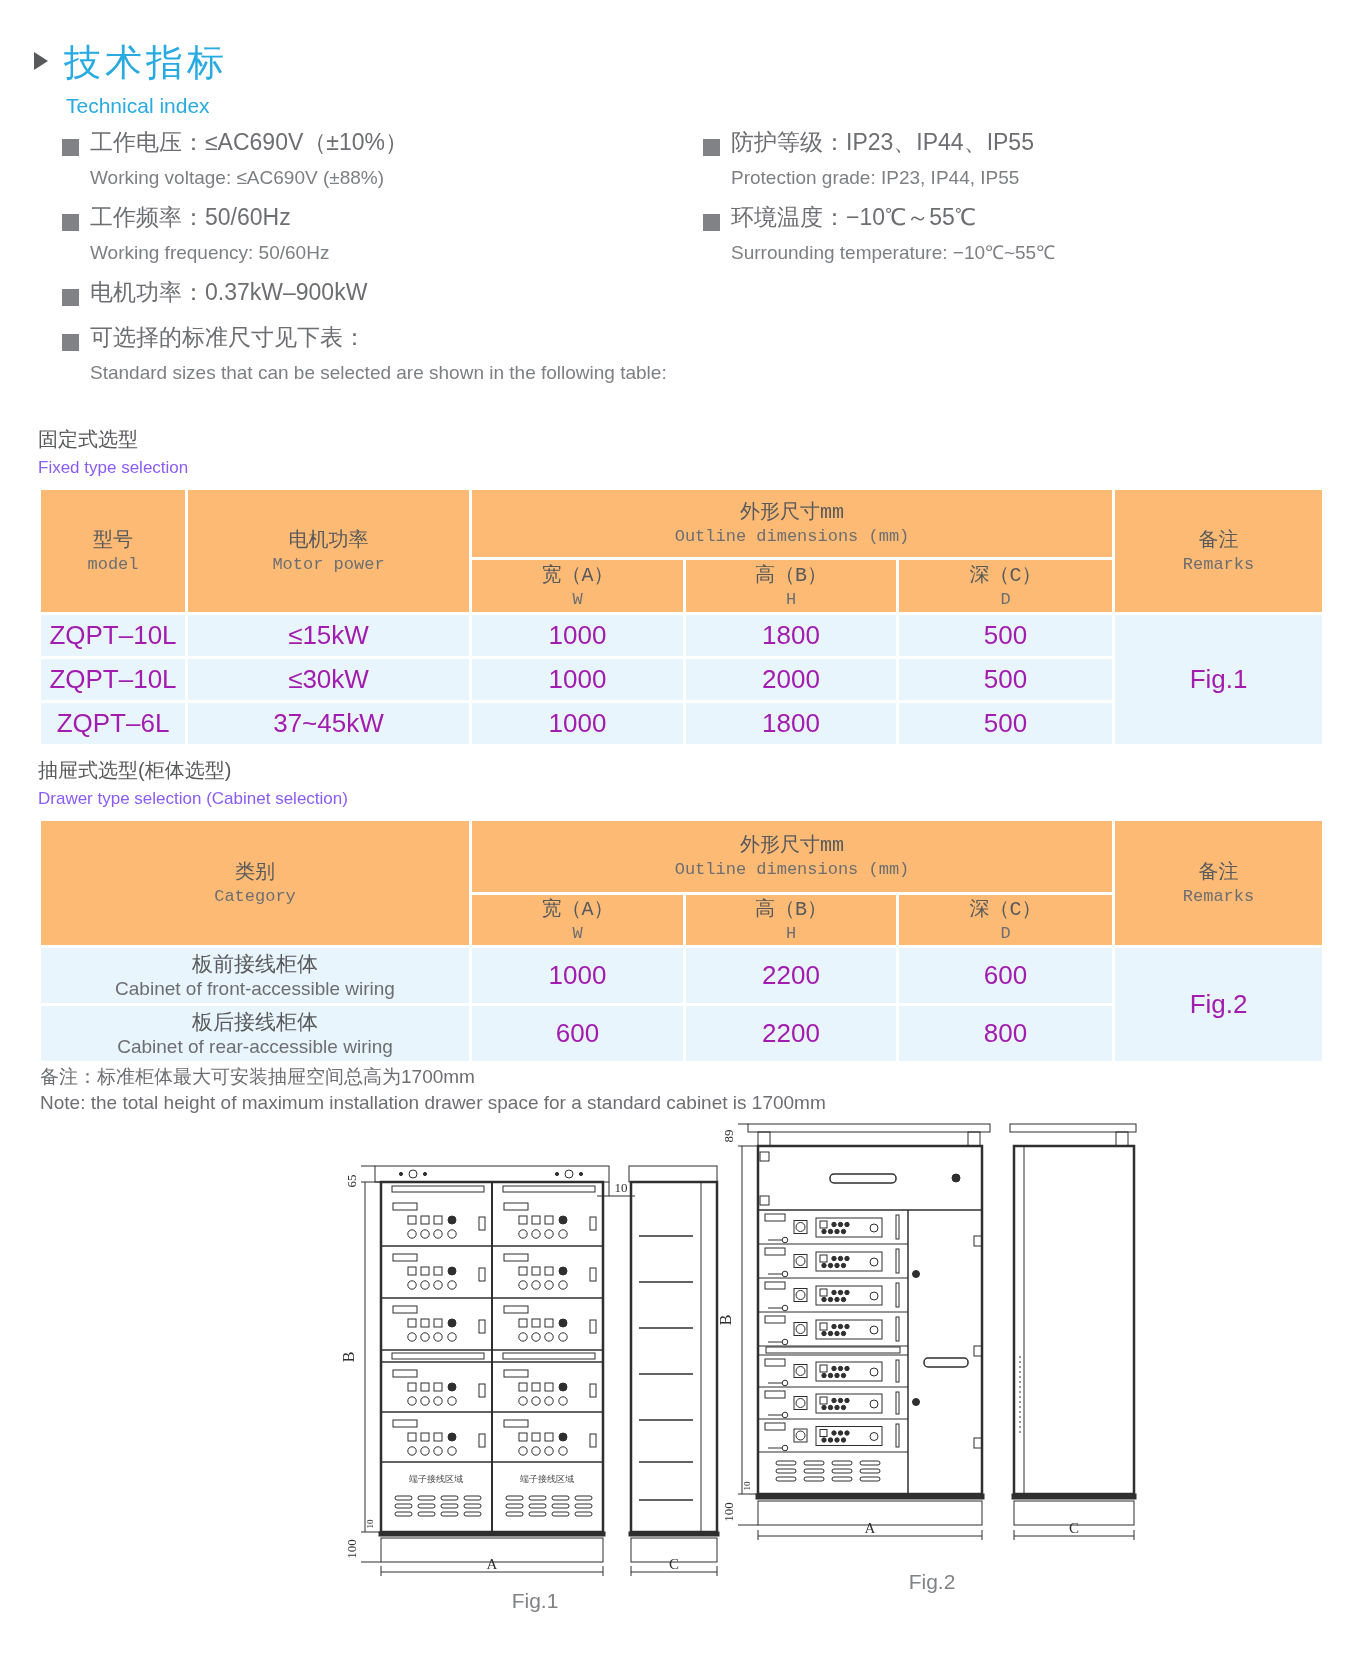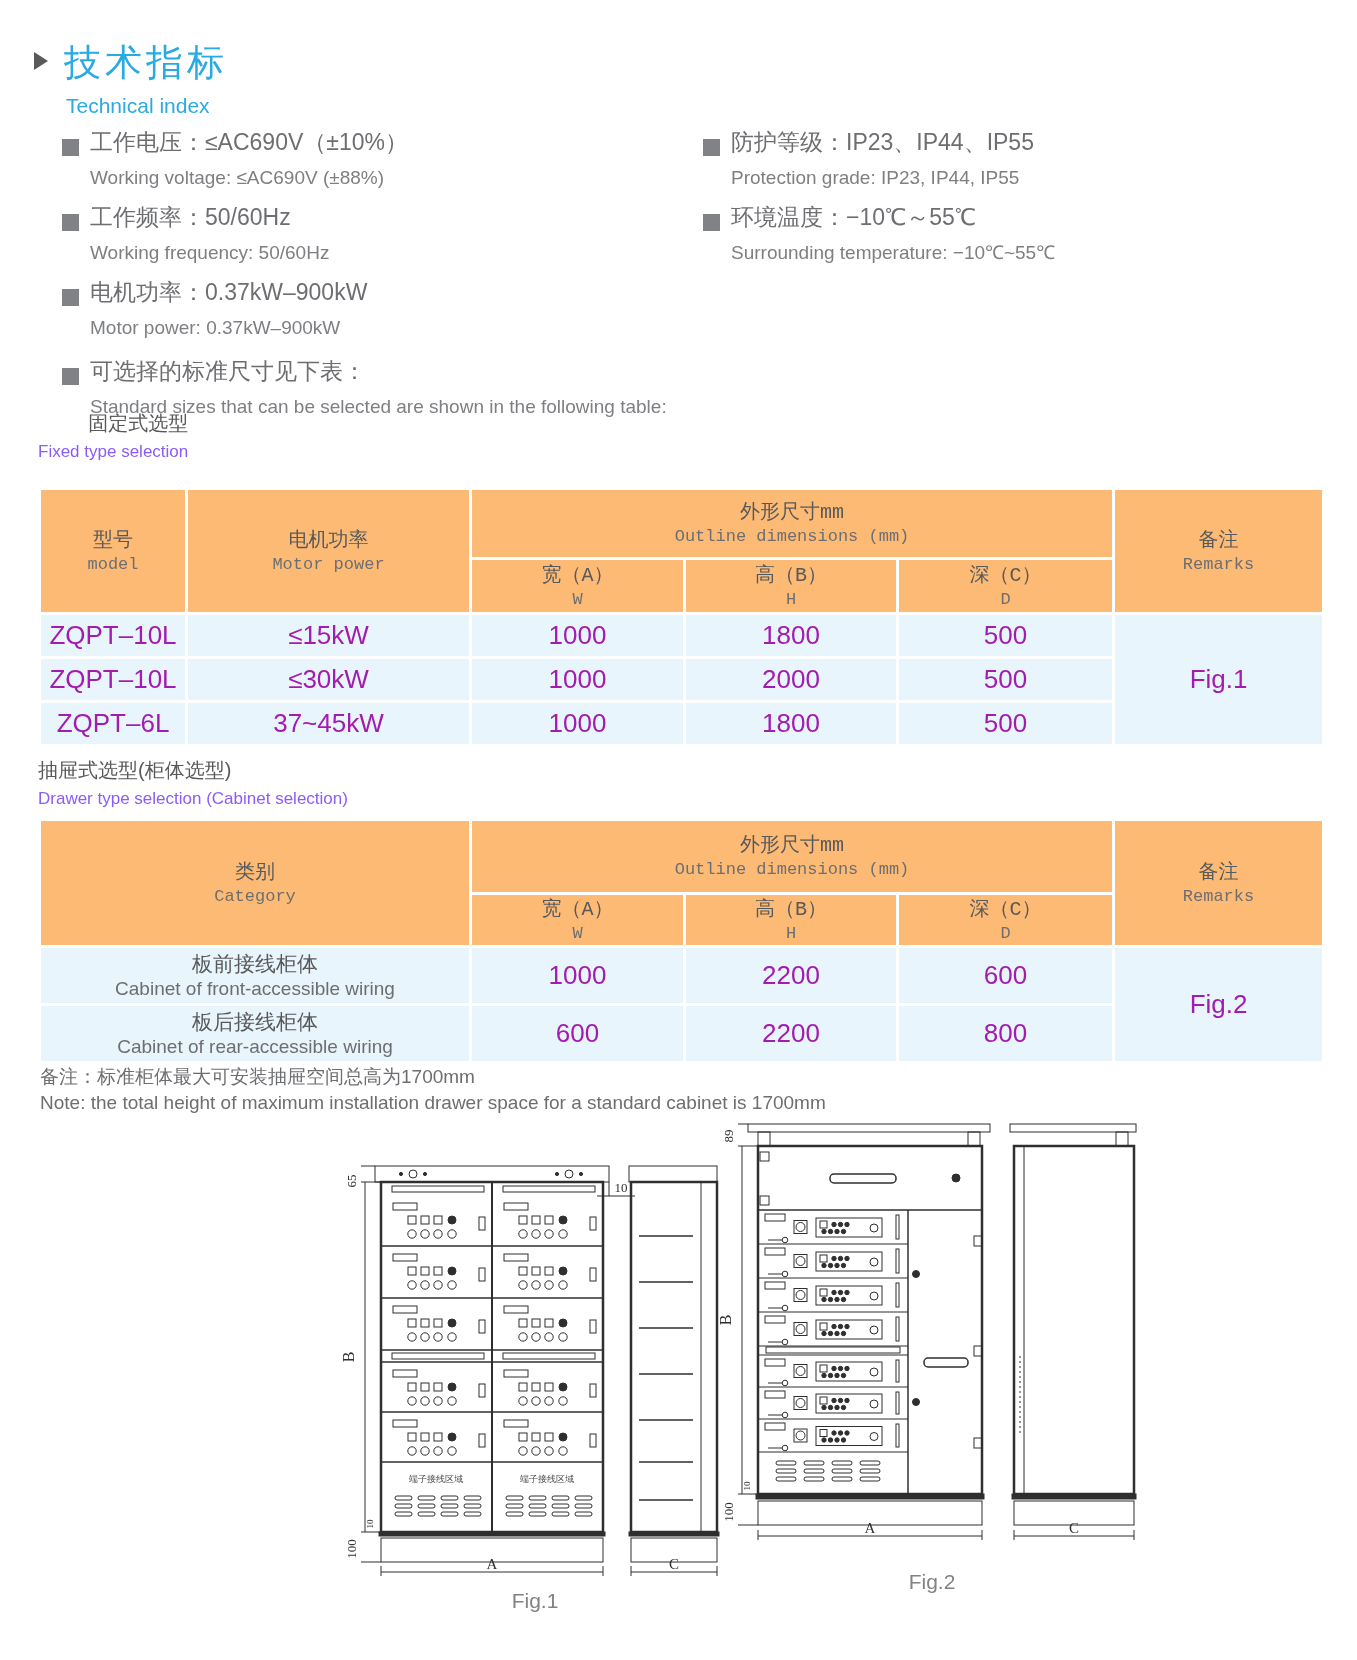--- a/index.html
+++ b/index.html
@@ -75,21 +75,20 @@
           <span class="bullet"></span>
           <span>工作频率：50/60Hz</span>
         </div>
       <div class="spec-en">Working frequency: 50/60Hz</div>
     </div>
     <div class="spec-item">
       <div class="spec-zh">
           <span class="bullet"></span>
           <span>电机功率：0.37kW–900kW</span>
         </div>
-      <div class="spec-en">Motor power: 0.37kW–900kW</div>
     </div>
     <div class="spec-gap"></div>
     <div class="spec-item">
       <div class="spec-zh">
           <span class="bullet"></span>
           <span>可选择的标准尺寸见下表：</span>
         </div>
       <div class="spec-en">Standard sizes that can be selected are shown in the following table:</div>
     </div>
   </div>
@@ -104,21 +103,21 @@
     <div class="spec-item">
       <div class="spec-zh">
           <span class="bullet"></span>
           <span>环境温度：−10℃～55℃</span>
         </div>
       <div class="spec-en">Surrounding temperature: −10℃~55℃</div>
     </div>
   </div>
 </div>
 
-<div class="abs section" style="top:410px;text-align:right;">
+<div class="abs section" style="top:426px;">
   <div class="sec-zh">固定式选型</div>
   <div class="sec-en">Fixed type selection</div>
 </div>
 
 <table class="abs spec-table" style="top:487px; width:1284px;">
   <colgroup>
       <col style="width:147px">
       <col style="width:284px">
       <col style="width:214px">
       <col style="width:213px">

